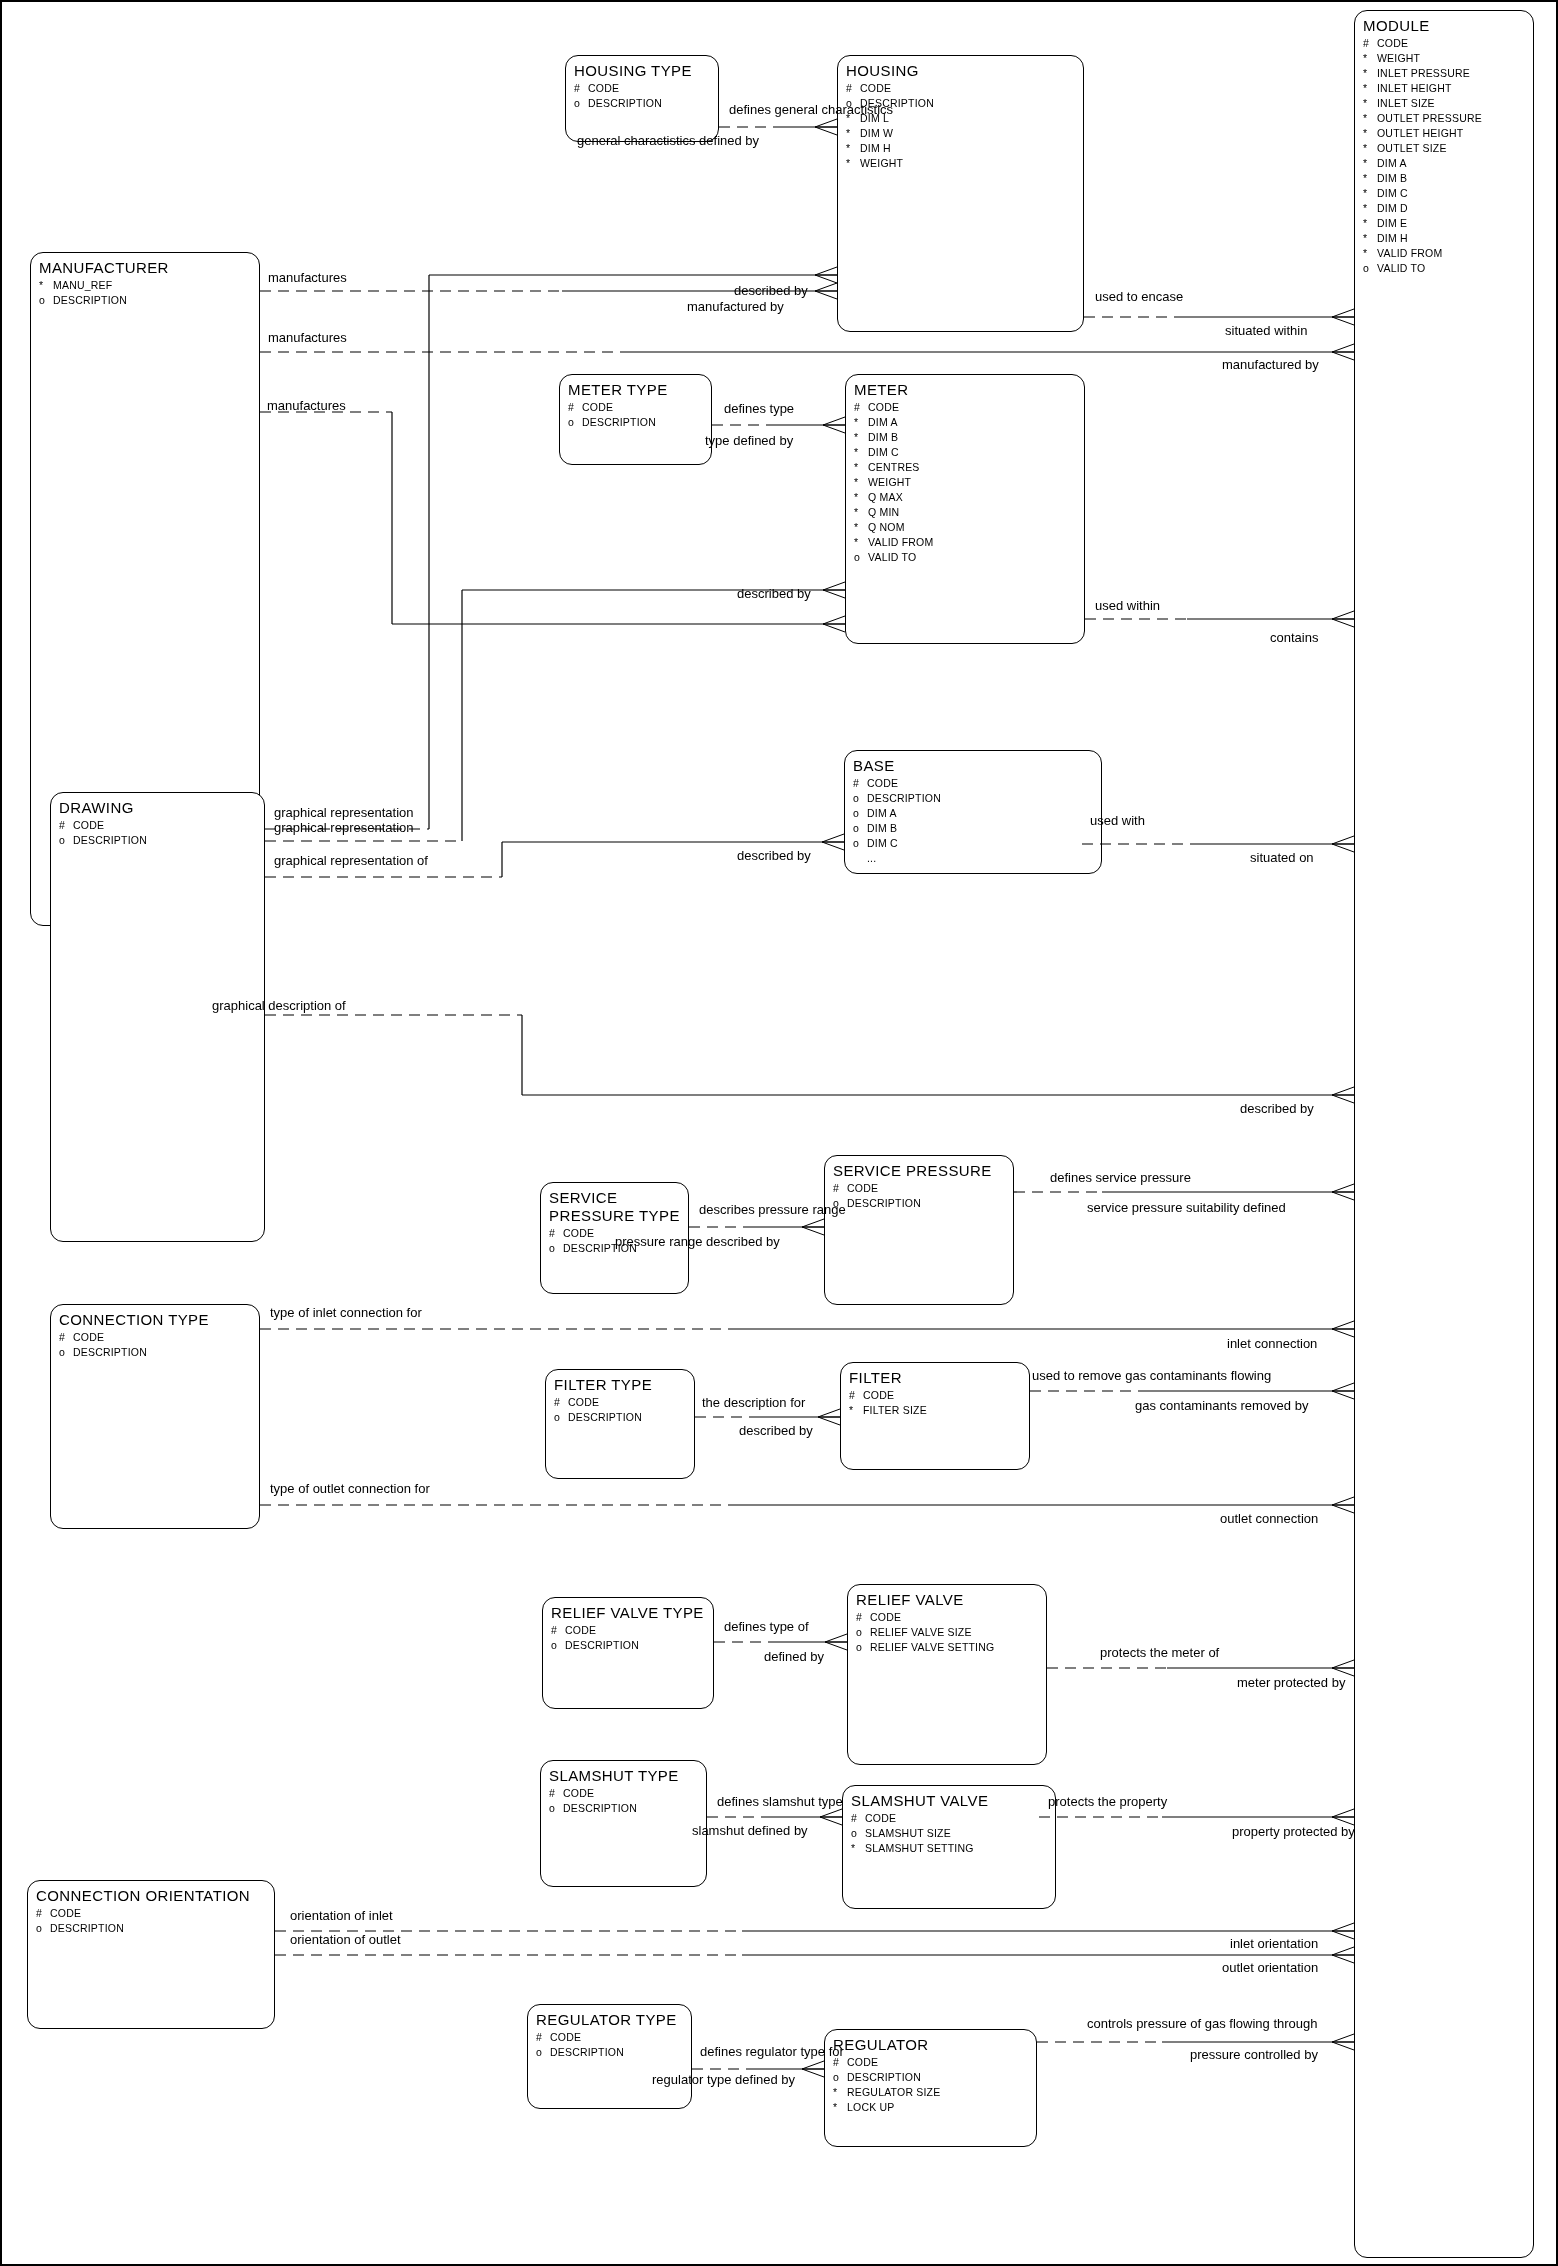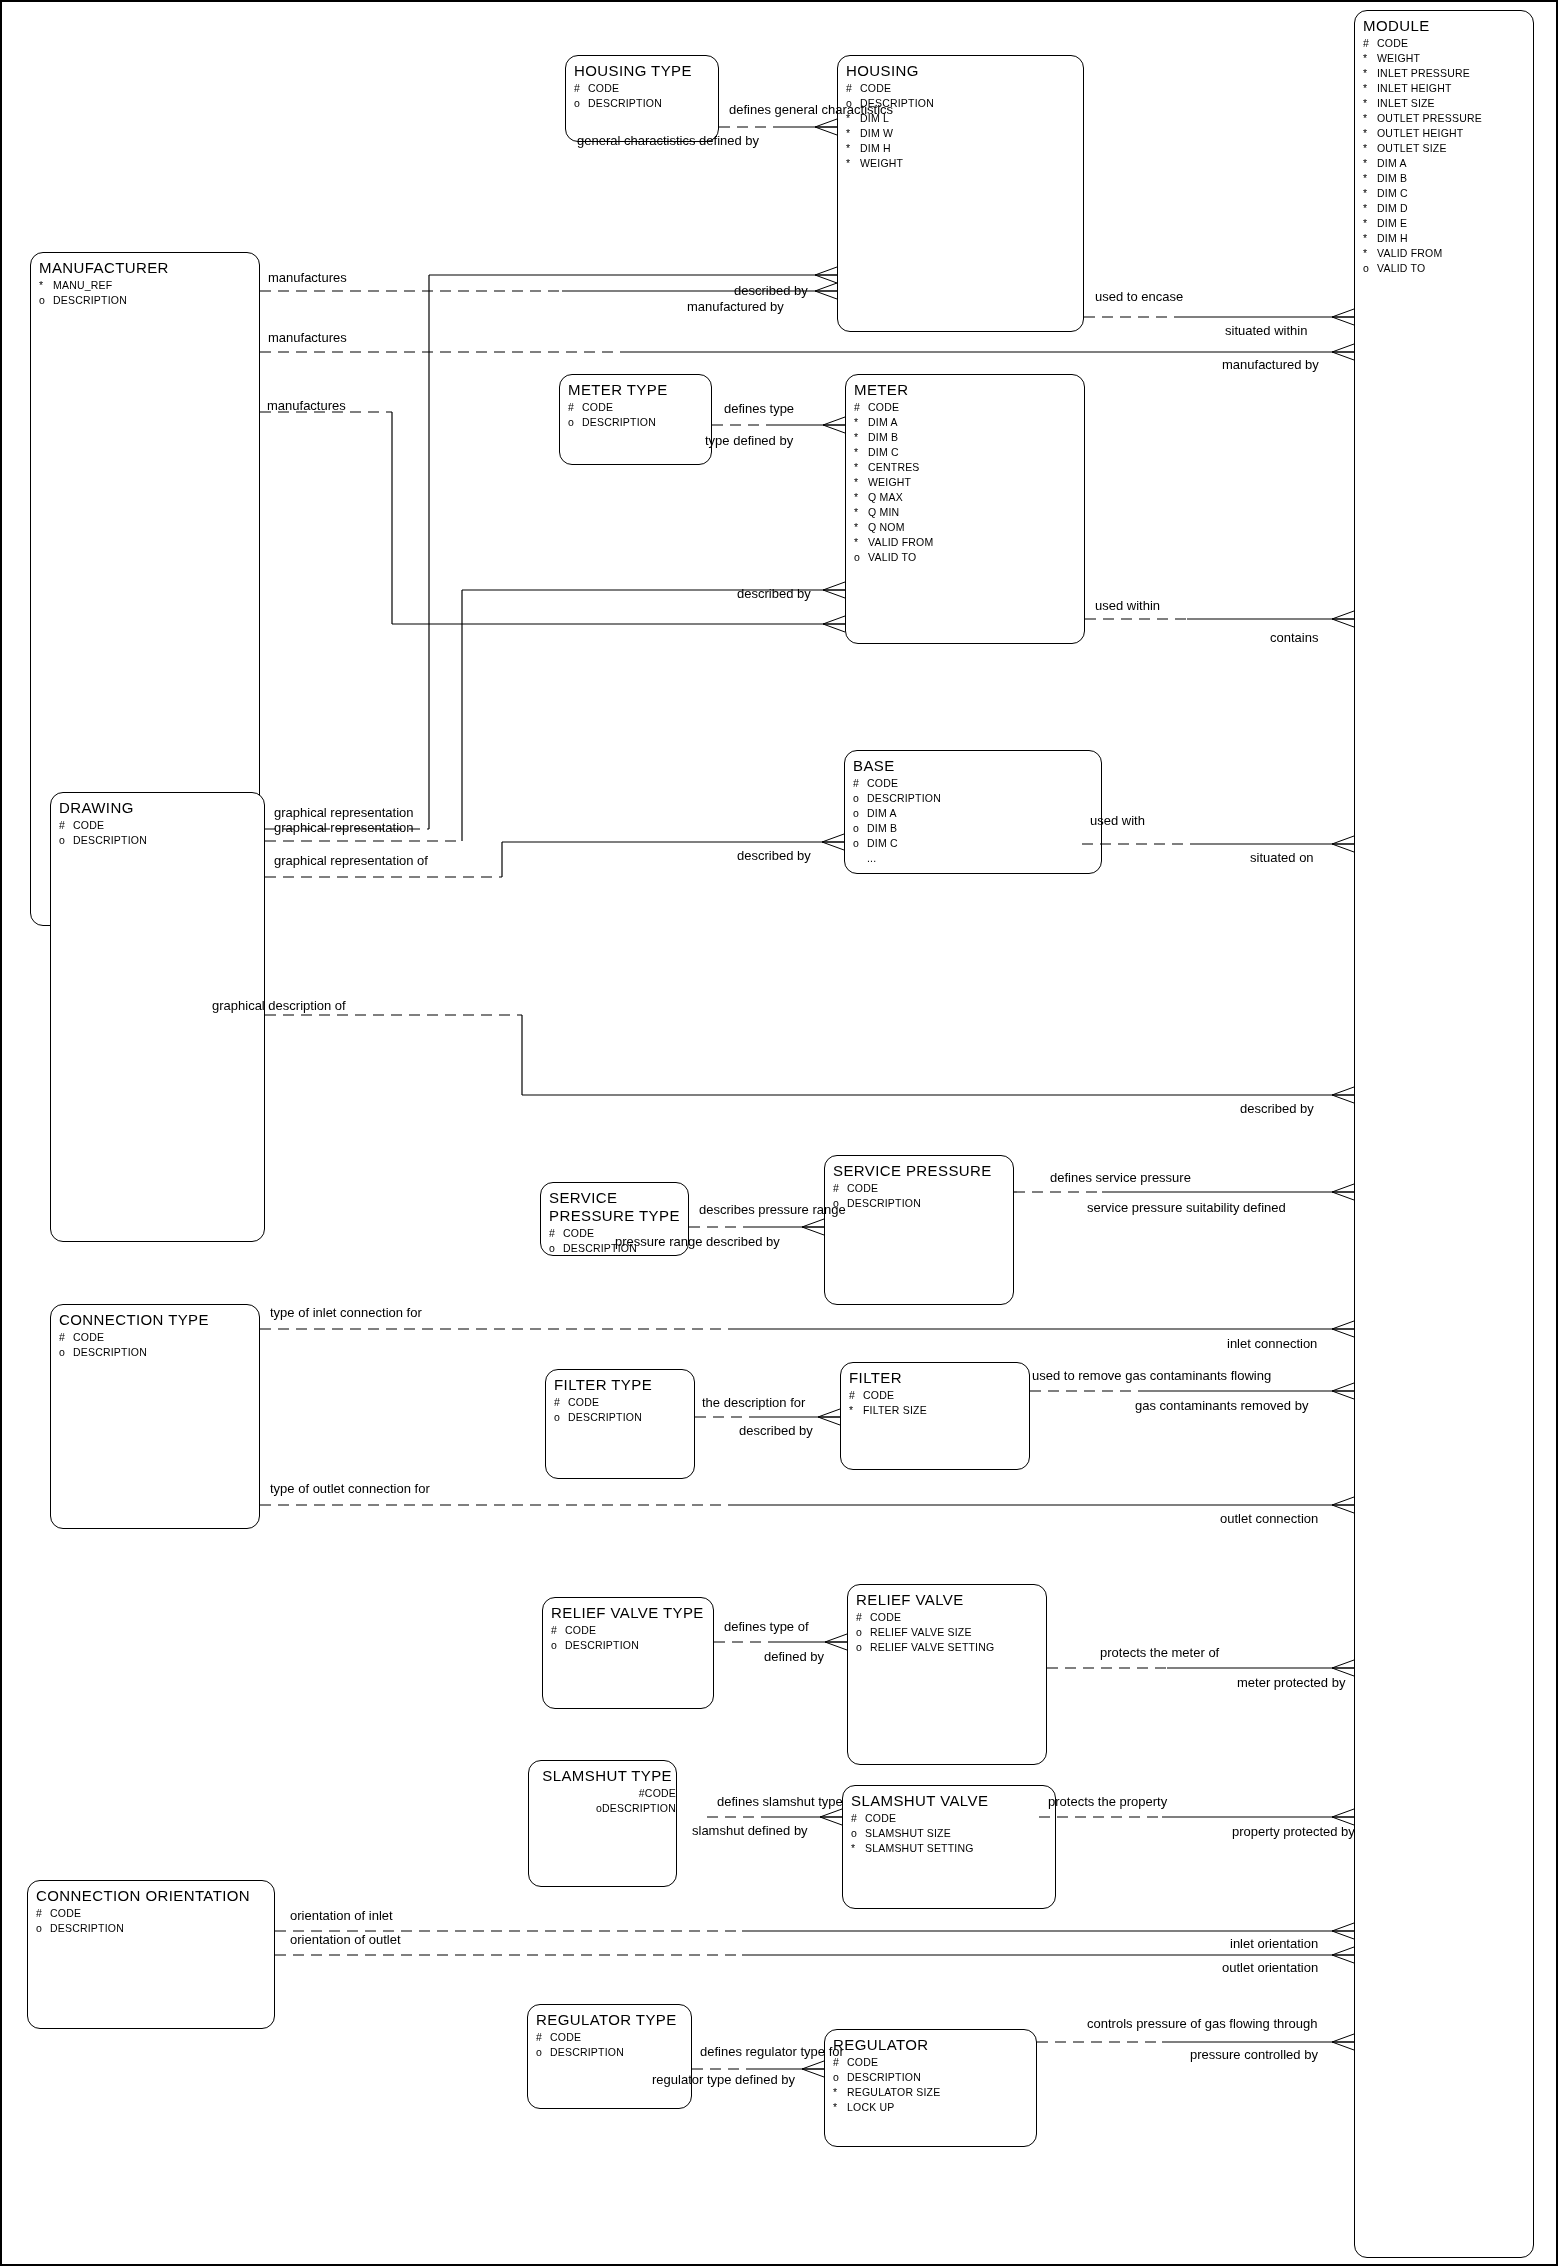--- a/index.html
+++ b/index.html
@@ -218,21 +218,21 @@
     </div>
     <div class="entity" style="left: 842px; top: 748px; width: 258px; height: 124px;">
       <div class="entity-title">BASE</div>
       <div class="attr-row"><span class="attr-prefix">#</span><span>CODE</span></div>
       <div class="attr-row"><span class="attr-prefix">o</span><span>DESCRIPTION</span></div>
       <div class="attr-row"><span class="attr-prefix">o</span><span>DIM A</span></div>
       <div class="attr-row"><span class="attr-prefix">o</span><span>DIM B</span></div>
       <div class="attr-row"><span class="attr-prefix">o</span><span>DIM C</span></div>
       <div class="attr-row"><span class="attr-prefix"></span><span>...</span></div>
     </div>
-    <div class="entity" style="left: 538px; top: 1180px; width: 149px; height: 74px;">
+    <div class="entity" style="left: 538px; top: 1180px; width: 149px; height: 112px;">
       <div class="entity-title">SERVICE</div>
       <div class="entity-title" style="padding-top: 0px;">PRESSURE TYPE</div>
       <div class="attr-row"><span class="attr-prefix">#</span><span>CODE</span></div>
       <div class="attr-row"><span class="attr-prefix">o</span><span>DESCRIPTION</span></div>
     </div>
     <div class="entity" style="left: 822px; top: 1153px; width: 190px; height: 150px;">
       <div class="entity-title">SERVICE PRESSURE</div>
       <div class="attr-row"><span class="attr-prefix">#</span><span>CODE</span></div>
       <div class="attr-row"><span class="attr-prefix">o</span><span>DESCRIPTION</span></div>
     </div>
@@ -255,21 +255,21 @@
       <div class="entity-title">RELIEF VALVE TYPE</div>
       <div class="attr-row"><span class="attr-prefix">#</span><span>CODE</span></div>
       <div class="attr-row"><span class="attr-prefix">o</span><span>DESCRIPTION</span></div>
     </div>
     <div class="entity" style="left: 845px; top: 1582px; width: 200px; height: 181px;">
       <div class="entity-title">RELIEF VALVE</div>
       <div class="attr-row"><span class="attr-prefix">#</span><span>CODE</span></div>
       <div class="attr-row"><span class="attr-prefix">o</span><span>RELIEF VALVE SIZE</span></div>
       <div class="attr-row"><span class="attr-prefix">o</span><span>RELIEF VALVE SETTING</span></div>
     </div>
-    <div class="entity" style="left: 526px; top: 1758px; width: 149px; height: 127px; text-align: right;">
+    <div class="entity" style="left: 538px; top: 1758px; width: 167px; height: 127px;">
       <div class="entity-title">SLAMSHUT TYPE</div>
       <div class="attr-row"><span class="attr-prefix">#</span><span>CODE</span></div>
       <div class="attr-row"><span class="attr-prefix">o</span><span>DESCRIPTION</span></div>
     </div>
     <div class="entity" style="left: 840px; top: 1783px; width: 214px; height: 124px;">
       <div class="entity-title">SLAMSHUT VALVE</div>
       <div class="attr-row"><span class="attr-prefix">#</span><span>CODE</span></div>
       <div class="attr-row"><span class="attr-prefix">o</span><span>SLAMSHUT SIZE</span></div>
       <div class="attr-row"><span class="attr-prefix">*</span><span>SLAMSHUT SETTING</span></div>
     </div>

